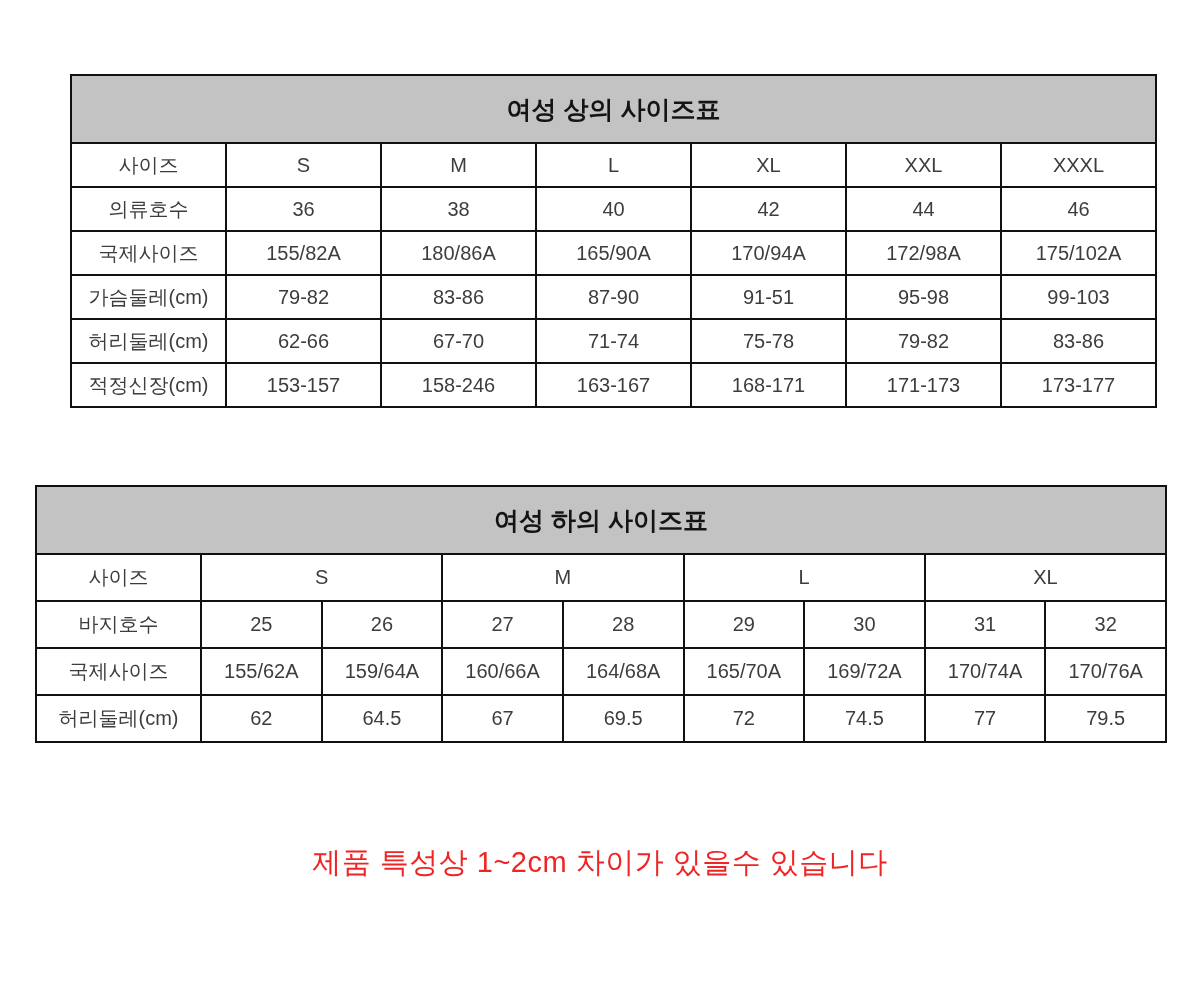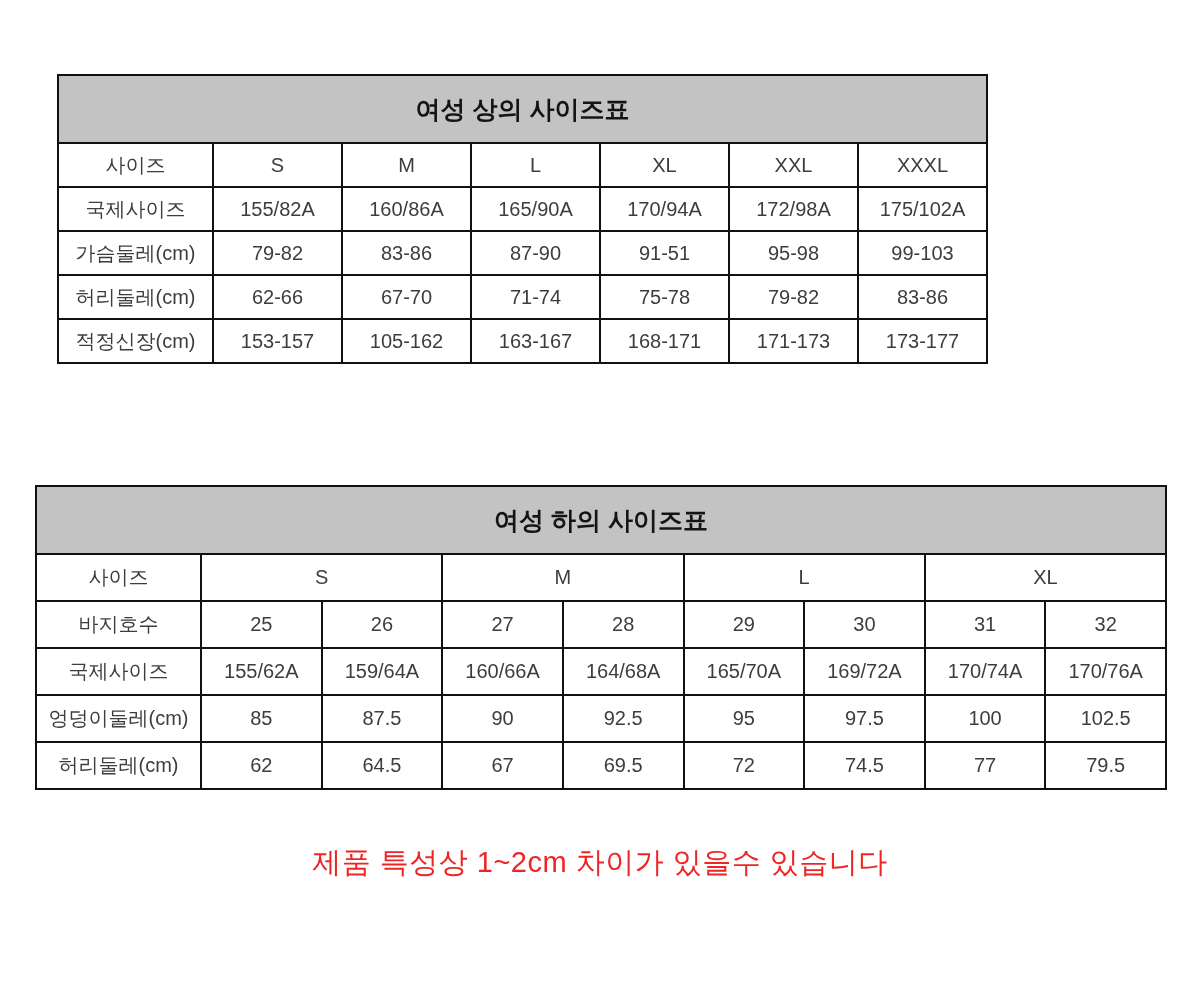--- a/index.html
+++ b/index.html
@@ -34,21 +34,21 @@
     white-space: nowrap;
     overflow: hidden;
   }
   .size-table th.title-cell {
     background: var(--header-bg);
     font-size: 25px;
     font-weight: 700;
     color: var(--title-text);
     height: 68px;
   }
-  #table-womens-top { left: 57px; top: 74px; width: 931px; }
+  #table-womens-top { left: 70px; top: 74px; width: 1087px; }
   #table-womens-top td { height: 44px; }
   #table-womens-bottom { left: 35px; top: 485px; width: 1132px; }
   #table-womens-bottom td { height: 47px; }
   .note {
     position: absolute;
     left: 0; right: 0;
     top: 843px;
     text-align: center;
     font-size: 29px;
     font-weight: 400;
@@ -76,23 +76,32 @@
       <tr>
         <td>사이즈</td>
         <td>S</td>
         <td>M</td>
         <td>L</td>
         <td>XL</td>
         <td>XXL</td>
         <td>XXXL</td>
       </tr>
       <tr>
+        <td>의류호수</td>
+        <td>36</td>
+        <td>38</td>
+        <td>40</td>
+        <td>42</td>
+        <td>44</td>
+        <td>46</td>
+      </tr>
+      <tr>
         <td>국제사이즈</td>
         <td>155/82A</td>
-        <td>160/86A</td>
+        <td>180/86A</td>
         <td>165/90A</td>
         <td>170/94A</td>
         <td>172/98A</td>
         <td>175/102A</td>
       </tr>
       <tr>
         <td>가슴둘레(cm)</td>
         <td>79-82</td>
         <td>83-86</td>
         <td>87-90</td>
@@ -105,21 +114,21 @@
         <td>62-66</td>
         <td>67-70</td>
         <td>71-74</td>
         <td>75-78</td>
         <td>79-82</td>
         <td>83-86</td>
       </tr>
       <tr>
         <td>적정신장(cm)</td>
         <td>153-157</td>
-        <td>105-162</td>
+        <td>158-246</td>
         <td>163-167</td>
         <td>168-171</td>
         <td>171-173</td>
         <td>173-177</td>
       </tr>
     </tbody>
 </table>
 
 <table id="table-womens-bottom" class="size-table">
   <colgroup>
@@ -160,31 +169,20 @@
         <td>155/62A</td>
         <td>159/64A</td>
         <td>160/66A</td>
         <td>164/68A</td>
         <td>165/70A</td>
         <td>169/72A</td>
         <td>170/74A</td>
         <td>170/76A</td>
       </tr>
       <tr>
-        <td>엉덩이둘레(cm)</td>
-        <td>85</td>
-        <td>87.5</td>
-        <td>90</td>
-        <td>92.5</td>
-        <td>95</td>
-        <td>97.5</td>
-        <td>100</td>
-        <td>102.5</td>
-      </tr>
-      <tr>
         <td>허리둘레(cm)</td>
         <td>62</td>
         <td>64.5</td>
         <td>67</td>
         <td>69.5</td>
         <td>72</td>
         <td>74.5</td>
         <td>77</td>
         <td>79.5</td>
       </tr>

